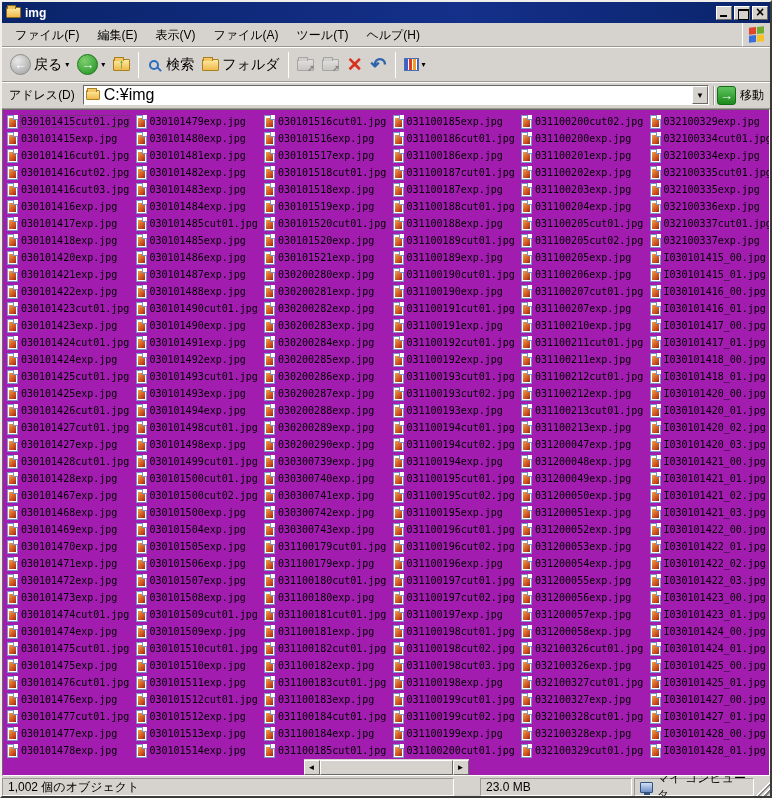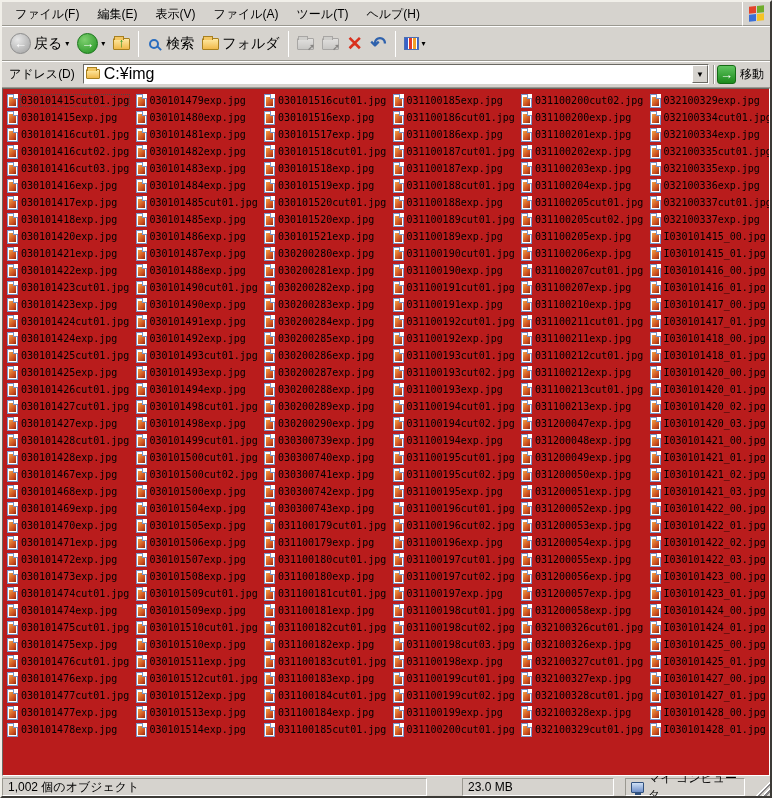--- a/index.html
+++ b/index.html
@@ -77,22 +77,22 @@
   .combo-drop { width:16px; height:18px; background:#d6d3ce; border:1px solid;
     border-color:#fff #6b6963 #6b6963 #fff; display:flex; align-items:center; justify-content:center;
     font-size:8px; flex:none; }
   .go-area { display:flex; align-items:center; gap:4px; padding:0 3px; flex:none;
     border-left:1px solid #9a9890; box-shadow:inset 1px 0 0 #fff; }
   .go-btn { width:19px; height:19px; background:linear-gradient(#5fc45f,#1c8a1c); border:1px solid #156a15;
     border-radius:3px; color:#fff; font-weight:bold; display:flex; align-items:center;
     justify-content:center; font-size:13px; }
 
   
-  .listarea { flex:1; background:#b91c1c; border:1px solid; border-color:#6b6963 #fff #fff #6b6963;
-    display:flex; flex-direction:row; overflow:hidden; position:relative; }
+  .listarea { flex:1; background:#a21caf; border:1px solid; border-color:#6b6963 #fff #fff #6b6963;
+    display:flex; flex-direction:column; overflow:hidden; position:relative;align-items:center; }
   .files { height:649px; padding-top:3px; display:flex; flex-direction:column; flex-wrap:wrap;
     align-content:flex-start; overflow:hidden; flex:none; }
   .file { width:128.5px; height:17px; display:flex; align-items:center; padding-left:4px; flex:none; }
   .ficon { width:11px; height:14px; background:#fff; border:1px solid #7a96c8; position:relative;
     margin-right:3px; flex:none; }
   .ficon::before { content:""; position:absolute; left:1px; right:1px; top:2px; bottom:1px;
     background:linear-gradient(135deg,#f4a343,#c84a1e 70%,#8a2f10); }
   .ficon::after { content:""; position:absolute; right:-1px; top:-1px; width:4px; height:4px;
     background:#fff; border-left:1px solid #7a96c8; border-bottom:1px solid #7a96c8; }
   .fname { font-family:"DejaVu Sans Mono", monospace; font-size:10px; white-space:nowrap; }
@@ -100,37 +100,44 @@
 
   
   .hscroll { height:16px; background:#f2f0e6; display:flex; align-items:stretch; flex:none;
     border-top:1px solid #d6d3ce; }
   .sbtn { width:16px; background:#d6d3ce; border:1px solid; border-color:#fff #6b6963 #6b6963 #fff;
     display:flex; align-items:center; justify-content:center; font-size:8px; flex:none; }
   .sthumb { width:133px; background:#d6d3ce; border:1px solid; border-color:#fff #6b6963 #6b6963 #fff; flex:none; }
   .strack { flex:1; }
 
   
-  .statusbar { height:20px; display:flex; align-items:stretch; gap:11px; padding-top:2px; flex:none; }
+  .statusbar { height:20px; display:flex; align-items:stretch; gap:2px; padding-top:2px; flex:none; }
   .spanel { border:1px solid; border-color:#9a9890 #fff #fff #9a9890; display:flex; align-items:center;
     padding:0 5px; font-size:12px; gap:4px; }
   .sp1 { flex:1; }
   .sp2 { width:152px; flex:none;margin-left:24px; }
   .sp3 { width:120px; flex:none; }
   .grip { width:14px; flex:none; background:
     linear-gradient(135deg, transparent 0 55%, #fff 55% 60%, #848284 60% 68%, transparent 68% 75%, #fff 75% 80%, #848284 80% 88%, transparent 88%); }
   .pc-ic { width:13px; height:11px; background:linear-gradient(#cfe0f5,#6f8fc9); border:1px solid #31517e;
     border-radius:1px; position:relative; flex:none; }
   .pc-ic::after { content:""; position:absolute; left:3px; bottom:-3px; width:6px; height:2px; background:#31517e; }
 </style>
 </head>
 <body>
 
 <div class="window">
 
+  <div class="titlebar">
+    <span class="title-foldericon"></span>
+    <span class="ttext">img</span>
+    <span class="winbtn btn-min"></span>
+    <span class="winbtn btn-max"></span>
+    <span class="winbtn btn-close"></span>
+  </div>
 
   <div class="menubar">
     <div class="menu-items">
       <span class="menu-item">ファイル(F)</span>
       <span class="menu-item">編集(E)</span>
       <span class="menu-item">表示(V)</span>
       <span class="menu-item">ファイル(A)</span>
       <span class="menu-item">ツール(T)</span>
       <span class="menu-item">ヘルプ(H)</span>
     </div>

